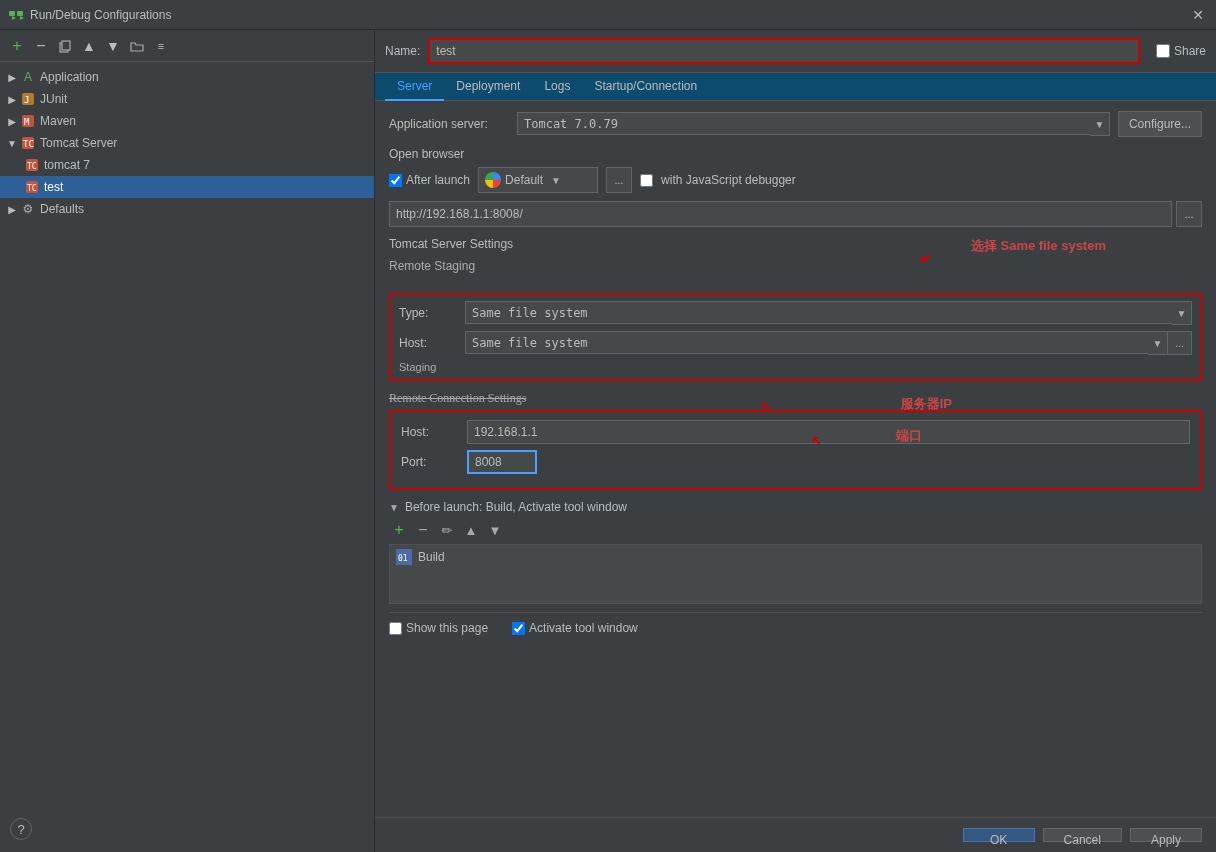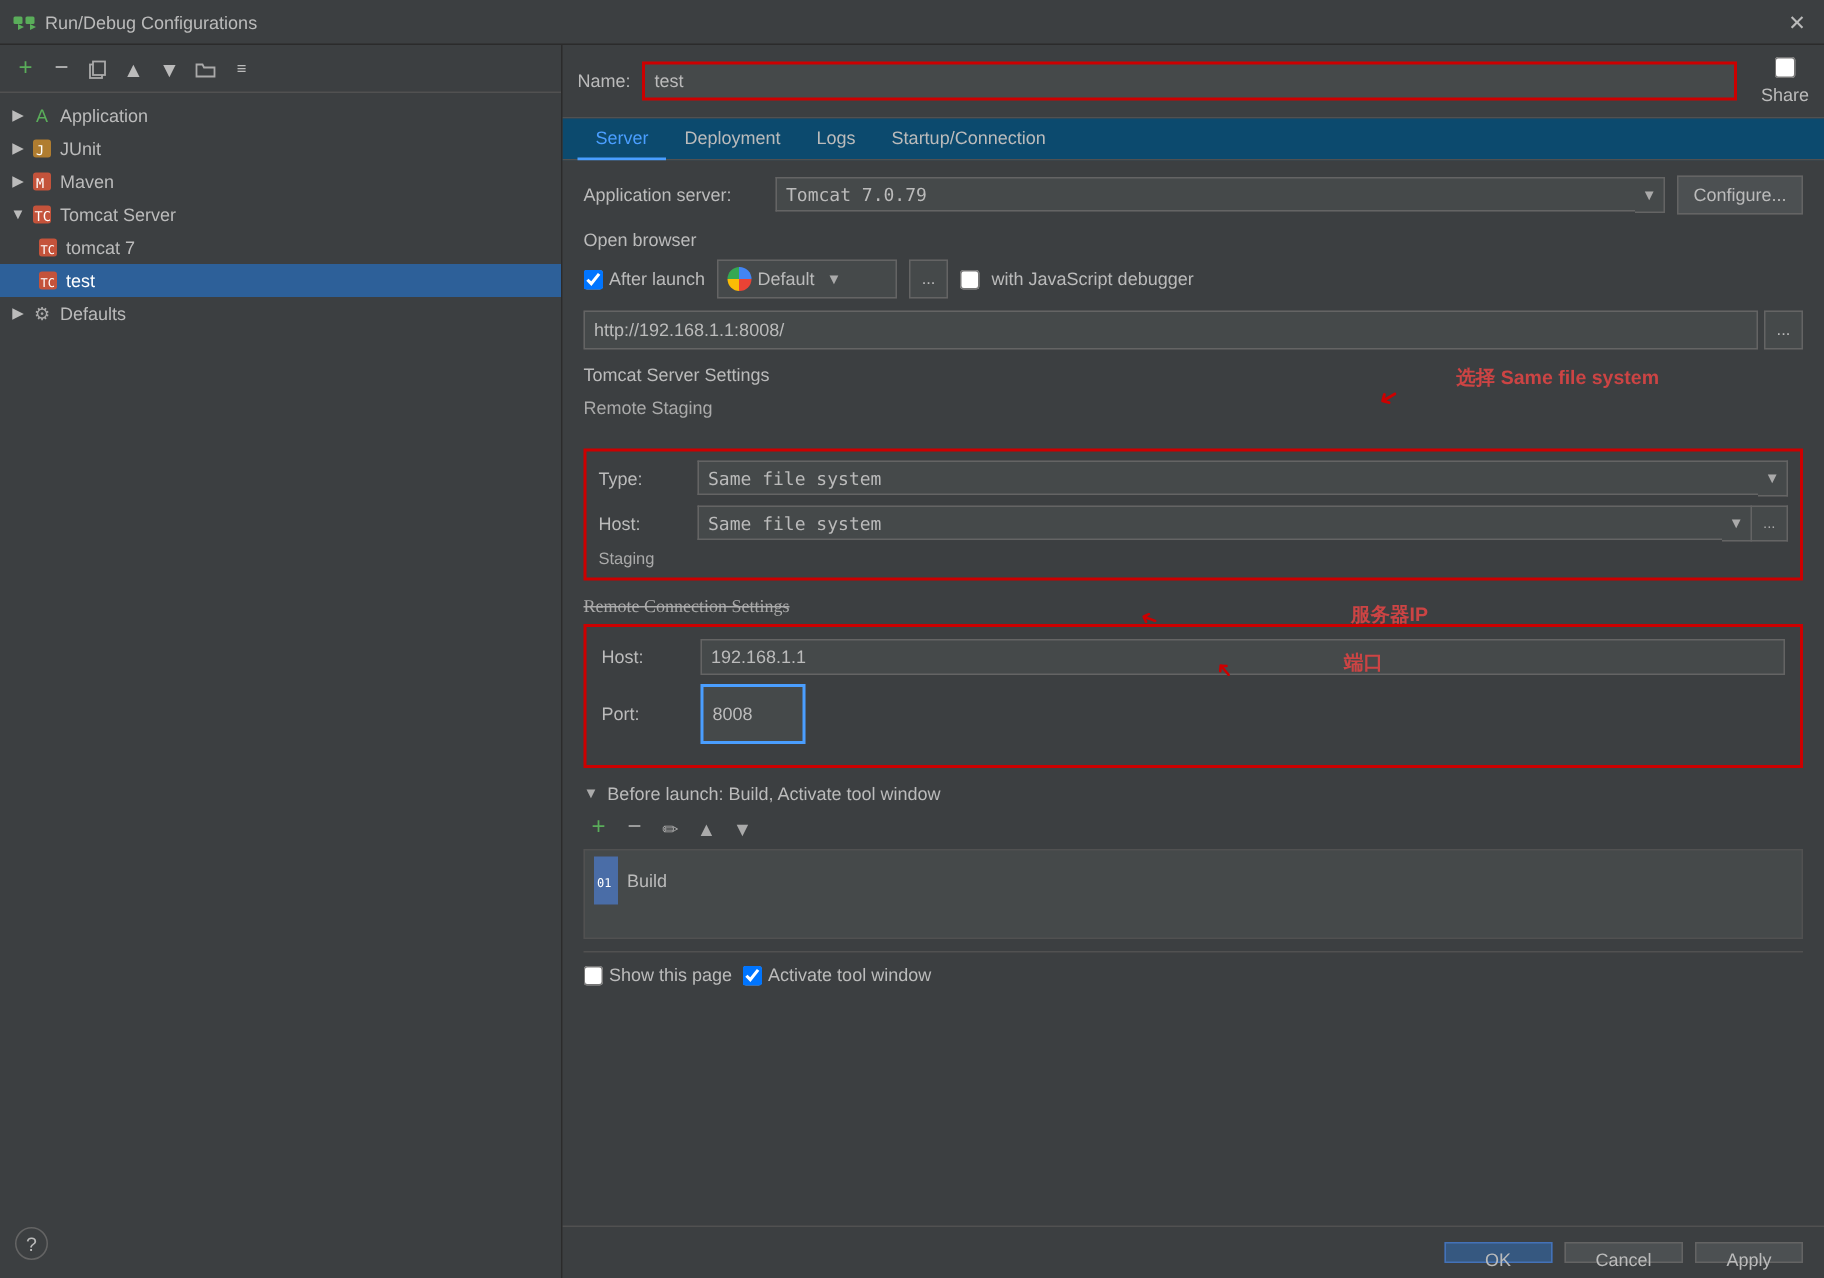--- a/index.html
+++ b/index.html
@@ -143,24 +143,23 @@
       background: #45494a;
       border: 1px solid #646464;
       color: #bbbbbb;
       padding: 2px 6px;
       font-size: 12px;
       height: 26px;
       outline: none;
     }
     .share-area {
       display: flex;
-      align-items: center;
+      align-items: flex-start;
       gap: 4px;
       margin-left: 8px;
-      flex-direction: column;
     }
     .share-checkbox {
       width: 14px;
       height: 14px;
     }
     .tabs-bar {
       display: flex;
       background: #0c4a6e;
       border-bottom: 1px solid #515151;
       padding: 0 10px;
@@ -306,21 +305,21 @@
       font-size: 12px;
       height: 24px;
     }
     .port-input {
       width: 70px;
       background: #45494a;
       border: 2px solid #4a9eff;
       color: #bbbbbb;
       padding: 2px 6px;
       font-size: 12px;
-      height: 40px;
+      height: 24px;
     }
     .before-launch-section {
       margin-top: 10px;
     }
     .before-launch-header {
       display: flex;
       align-items: center;
       gap: 6px;
       margin-bottom: 6px;
     }
@@ -354,33 +353,33 @@
     }
     .launch-item {
       display: flex;
       align-items: center;
       gap: 6px;
       font-size: 12px;
     }
     .build-icon {
       display: inline-block;
       width: 16px;
-      height: 32px;
+      height: 16px;
       background: #4a6da7;
       color: white;
       font-size: 8px;
       display: flex;
       align-items: center;
       justify-content: center;
       font-family: monospace;
     }
     .bottom-options {
       display: flex;
       align-items: center;
-      gap: 7px;
+      gap: 24px;
       margin-top: 8px;
       padding: 8px 0;
       border-top: 1px solid #515151;
     }
     .bottom-buttons {
       display: flex;
       align-items: center;
       justify-content: flex-end;
       gap: 8px;
       padding: 10px 14px;

